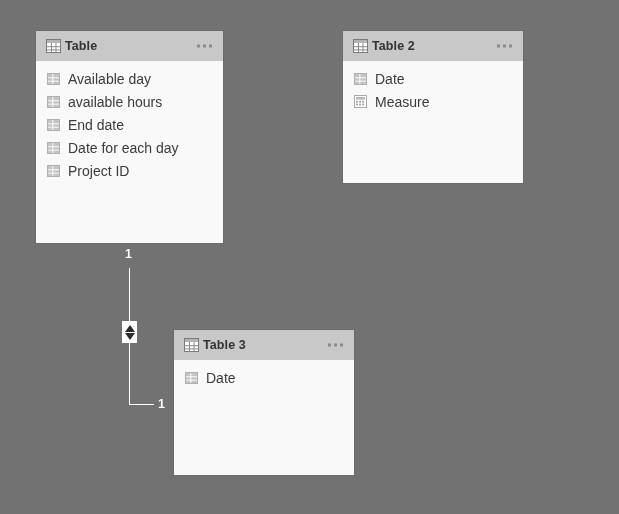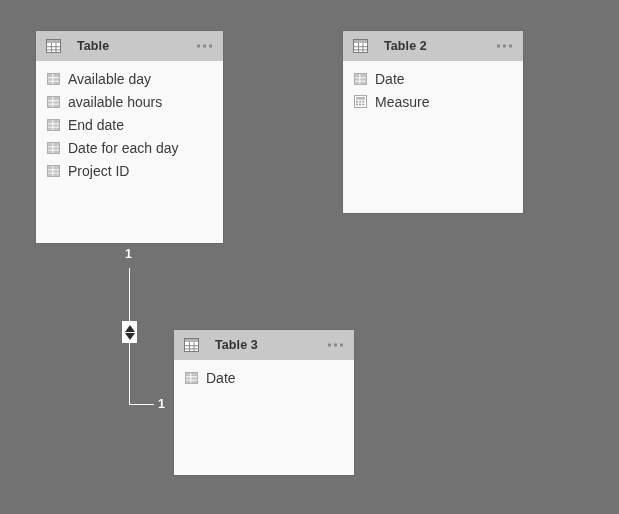--- a/index.html
+++ b/index.html
@@ -37,21 +37,21 @@
     display: flex;
     align-items: center;
     padding: 0 8px 0 10px;
     box-sizing: border-box;
     position: relative;
   }
   .table-title {
     font-size: 12.5px;
     font-weight: bold;
     color: #333333;
-    margin-left: 16px;
+    margin-left: 4px;
     letter-spacing: 0.1px;
     white-space: nowrap;
   }
   .ellipsis-btn {
     position: absolute;
     right: 9px;
     top: 50%;
     transform: translateY(-50%);
     display: flex;
     gap: 3px;
@@ -238,21 +238,21 @@
             <rect x="6.3" y="8.6" width="5.7" height="2.4" fill="#c4c4c4"></rect>
           </svg>
         </span>
         <span class="field-label">Project ID</span>
       </div>
 
 
     </div>
   </div>
 
-  <div class="table-card" style="left:343px; top:31px; width:180px; height:182px;">
+  <div class="table-card" style="left:343px; top:31px; width:180px; height:152px;">
     <div class="table-header">
       <span class="icon">
         <svg width="15" height="14" viewBox="0 0 15 14">
           <rect x="0.5" y="0.5" width="14" height="13" fill="#ffffff" stroke="#7a7a7a"></rect>
           <rect x="1" y="1" width="13" height="3" fill="#b4b4b4"></rect>
           <rect x="5" y="4" width="1" height="9.5" fill="#8a8a8a"></rect>
           <rect x="9.5" y="4" width="1" height="9.5" fill="#8a8a8a"></rect>
           <rect x="1" y="7.2" width="13" height="1" fill="#8a8a8a"></rect>
           <rect x="1" y="10.4" width="13" height="1" fill="#8a8a8a"></rect>
         </svg>

